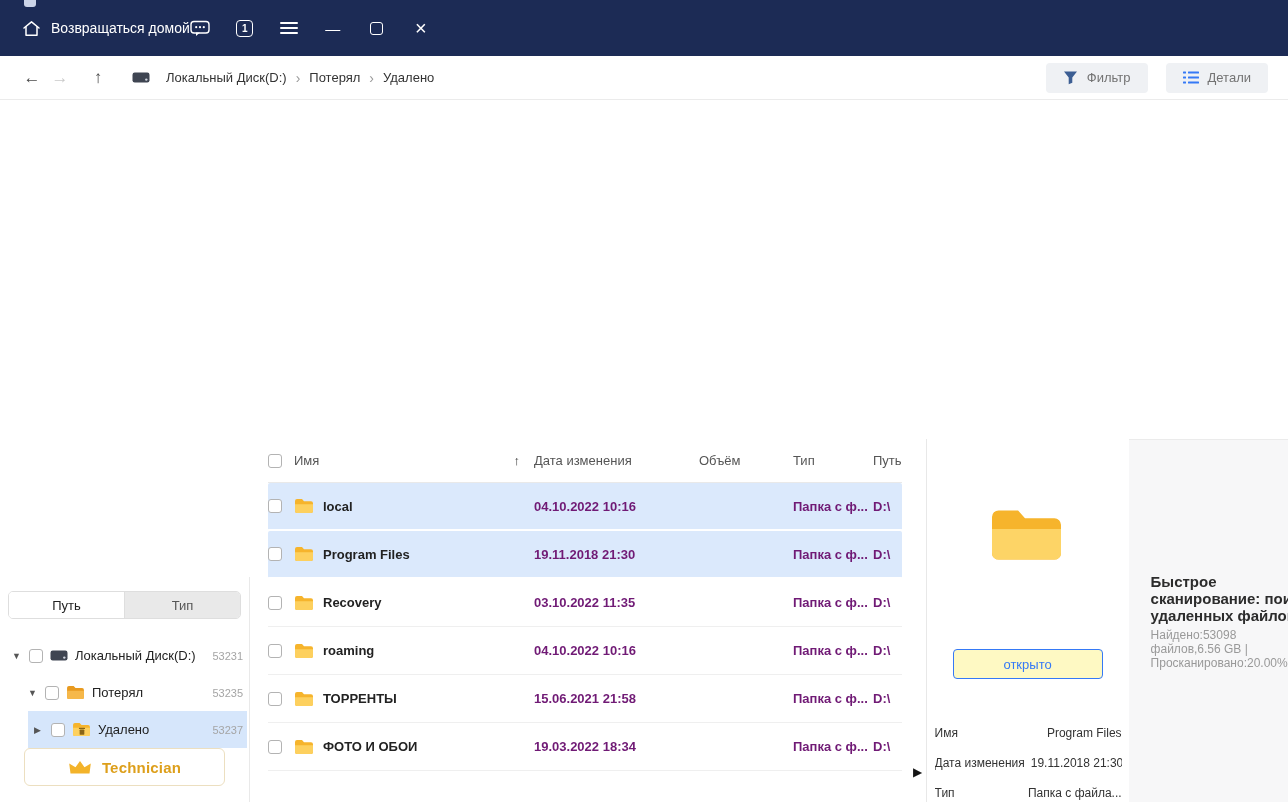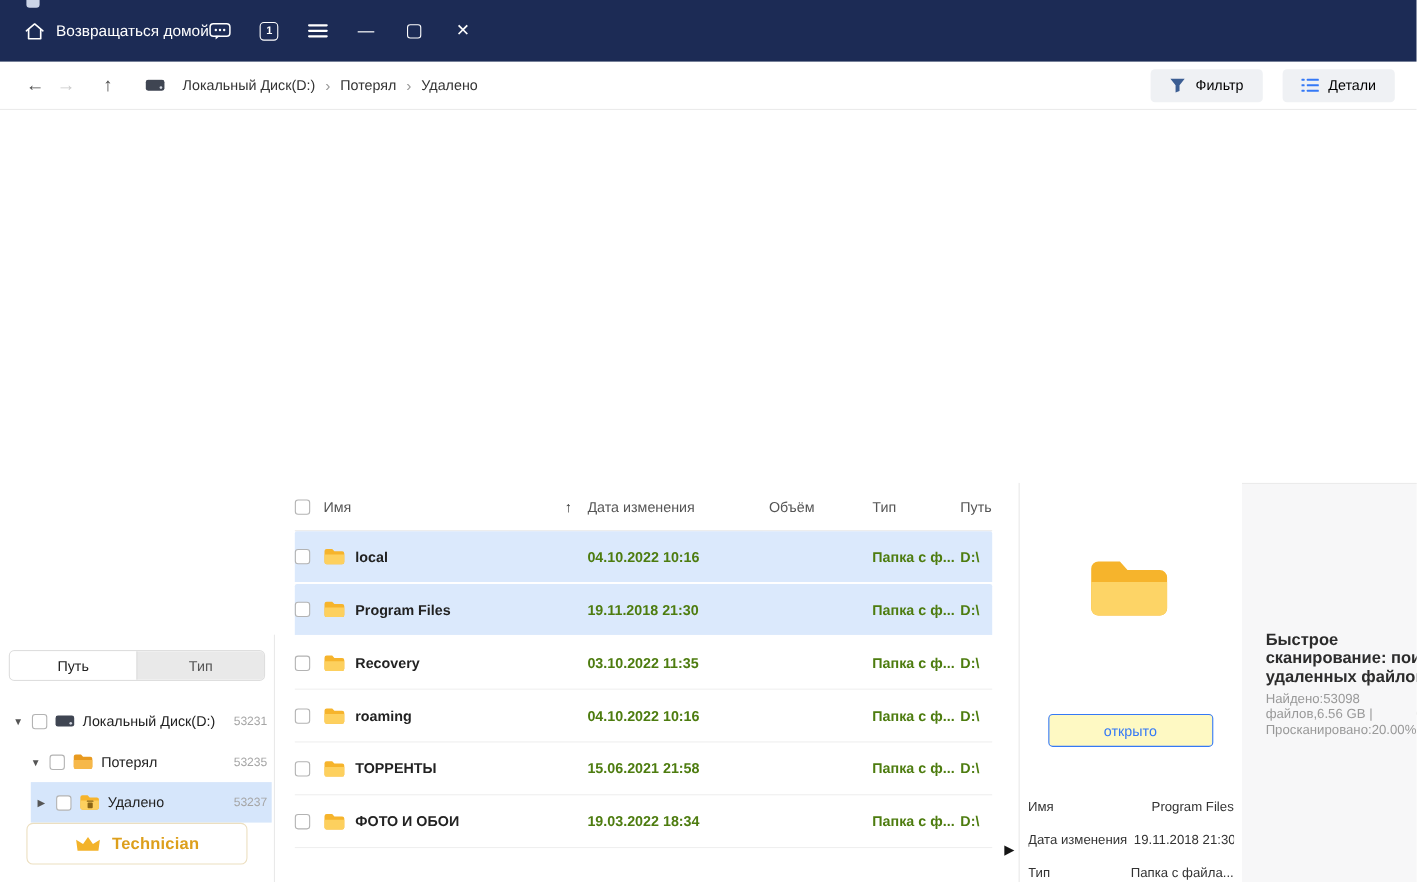--- a/index.html
+++ b/index.html
@@ -22,21 +22,21 @@
   .maxbox { width:13px; height:13px; border:1.7px solid #fff; border-radius:3px; display:block; }
 
   
   .toolbar { flex:0 0 44px; display:flex; align-items:center; border-bottom:1px solid #ebebeb; padding:0 20px 0 18px; background:#fff; }
   .nav-btn { font-size:17px; color:#4a4a4a; width:28px; text-align:center; cursor:pointer; }
   .nav-btn.disabled { color:#c9c9c9; }
   .nav-btn.up { margin-left:10px; }
   .breadcrumb { display:flex; align-items:center; gap:9px; margin-left:20px; font-size:13px; color:#333; flex:1; min-width:0; }
   .crumb { cursor:pointer; white-space:nowrap; }
   .crumb-sep { color:#999; font-size:14px; }
-  .tool-btn { display:flex; align-items:center; gap:9px; height:30px; padding:0 17px; background:#eff1f4; border:none; border-radius:4px; font-size:13px; color:#000000; font-family:inherit; cursor:pointer; margin-left:18px; }
+  .tool-btn { display:flex; align-items:center; gap:9px; height:30px; padding:0 17px; background:#eff1f4; border:none; border-radius:4px; font-size:13px; color:#737373; font-family:inherit; cursor:pointer; margin-left:18px; }
   .searchbox { position:relative; width:240px; margin-left:16px; flex:0 0 240px; }
   .searchbox input { width:100%; height:30px; border:1px solid #dcdcdc; border-radius:4px; padding:0 30px 0 12px; font-size:13px; color:#333; font-family:inherit; outline:none; background:#fff; }
   .searchbox input::placeholder { color:#b8b8b8; }
   .search-icon { position:absolute; right:8px; top:7px; cursor:pointer; display:flex; }
 
   
   .body { flex:1; display:flex; min-height:0;align-items:flex-end; }
 
   
   .sidebar { flex:0 0 250px; width:250px; border-right:1px solid #e9e9e9; display:flex; flex-direction:column; background:#fff; }
@@ -60,21 +60,21 @@
   .license-label { color:#dd9f1b; font-size:15px; font-weight:600; letter-spacing:.2px; }
 
   
   .right-col { flex:1; display:flex; flex-direction:row; min-width:0; }
   .content-row { flex:1; display:flex; min-height:0; }
 
   
   .filelist { flex:1; min-width:0; padding:0 24px 0 18px; }
   .list-header { display:flex; align-items:center; height:44px; border-bottom:1px solid #e9e9e9; }
   .list-header .checkbox { margin-right:12px; }
-  .col { font-size:13px; color:#4d7c0f; white-space:nowrap; overflow:hidden; }
+  .col { font-size:13px; color:#701a75; white-space:nowrap; overflow:hidden; }
   .col-name { width:240px; flex:0 0 240px; display:flex; align-items:center; }
   .col-date { width:165px; flex:0 0 165px; }
   .col-size { width:94px; flex:0 0 94px; }
   .col-type { width:80px; flex:0 0 80px; }
   .col-path { flex:1; }
   .hdr { position:relative; color:#555; }
   .hdr.sep::before { content:""; position:absolute; left:-10px; top:50%; margin-top:-8px; width:1px; height:16px; background:#e0e0e0; }
   .sort { margin-left:auto; margin-right:14px; color:#333; font-size:13px; }
   .row { display:flex; align-items:center; height:48px; border-bottom:1px solid #efefef; cursor:pointer;font-weight:bold; }
   .row .checkbox { margin-right:12px; }

